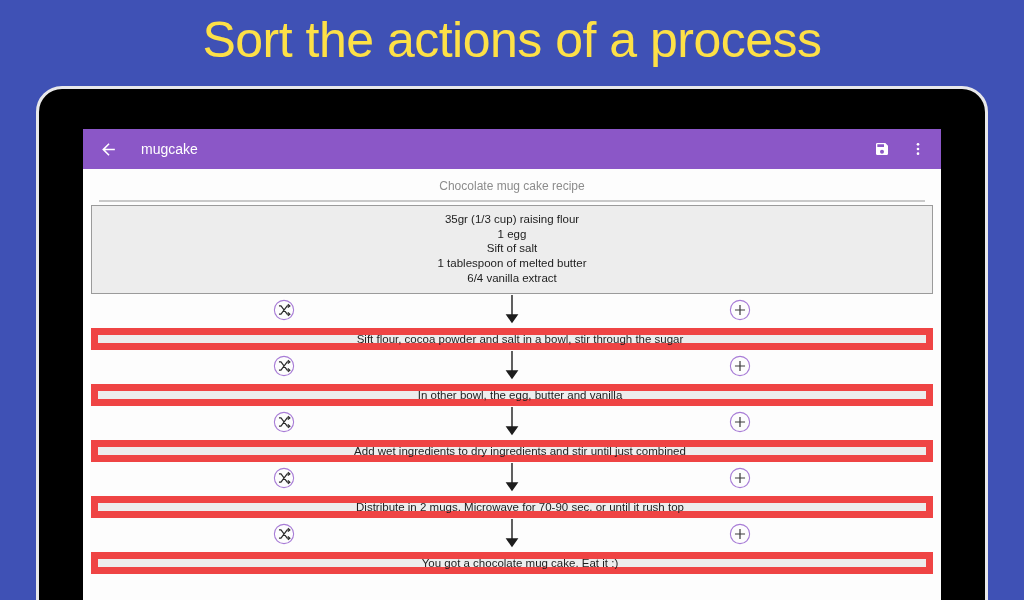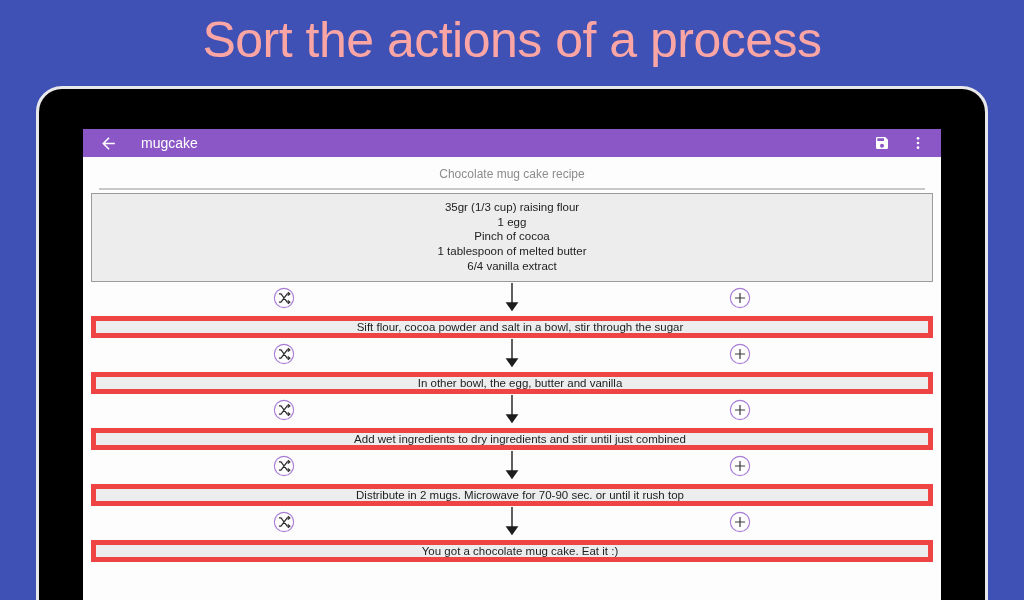--- a/index.html
+++ b/index.html
@@ -5,21 +5,21 @@
   * { margin:0; padding:0; box-sizing:border-box; }
   html, body {
     width:1024px; height:600px; overflow:hidden;
     font-family:"Liberation Sans", sans-serif;
   }
   body { background:#3F51B5; position:relative; }
 
   
   .promo-title {
     position:absolute; top:8px; left:0; width:1024px;
-    text-align:center; color:#fca5a5;
+    text-align:center; color:#fde047;
     font-size:50px; font-weight:400; letter-spacing:-0.5px;
     line-height:64px; white-space:nowrap;
   }
 
   
   .device {
     position:absolute; left:36px; top:86px;
     width:952px; height:560px;
     background:#000000;
     border:3px solid #e8e8ea;
@@ -27,21 +27,21 @@
     overflow:hidden;
   }
   .screen {
     position:absolute; left:44px; top:40px;
     width:858px; height:520px;
     background:#ffffff; overflow:hidden;
   }
 
   
   .toolbar {
-    height:28px; background:#8B57C7;
+    height:40px; background:#8B57C7;
     display:flex; align-items:center; padding:0 12px;
     position:relative;
   }
   .tb-back {
     width:26px; height:26px; display:flex;
     align-items:center; justify-content:center;
     color:#ffffff; cursor:pointer; flex:0 0 auto;
   }
   .tb-title {
     color:#ffffff; font-size:14px; font-weight:400;
@@ -91,24 +91,24 @@
     width:22px; height:22px; cursor:pointer;
   }
   .arrow-down {
     position:absolute; left:50%; top:1px;
     transform:translateX(-50%);
     width:14px; height:30px;
   }
 
   
   .step-row {
-    border:5px solid #ef4444;
+    border:7px solid #ef4444;
     background:#ededed;
     height:22px;
-    display:flex; justify-content:center;
+    display:flex; align-items:center; justify-content:center;
     cursor:pointer;
     padding-left:16px;
   }
   .step-text { font-size:11.5px; color:#1d1d1d; white-space:nowrap; }
 </style>
 </head>
 <body>
 
 <div class="promo-title">Sort the actions of a process</div>
 
@@ -139,21 +139,21 @@
     </div>
 
     <div class="content">
 
       <div class="recipe-title">Chocolate mug cake recipe</div>
       <div class="title-divider"></div>
 
       <div class="ingredients-box">
         <div class="ing-line">35gr (1/3 cup) raising flour</div>
         <div class="ing-line">1 egg</div>
-        <div class="ing-line">Pinch of cocoa</div>
+        <div class="ing-line">Sift of salt</div>
         <div class="ing-line">1 tablespoon of melted butter</div>
         <div class="ing-line">6/4 vanilla extract</div>
       </div>
 
       <div class="connector">
         <div class="shuffle-btn">
           <svg width="22" height="22" viewBox="0 0 24 24">
             <circle cx="12" cy="12" r="10.5" fill="none" stroke="#A77BD6" stroke-width="1.2"></circle>
             <path d="M6.5 7.5h2.2l6.8 9h2.2M6.5 16.5h2.2l6.8-9h2.2" fill="none" stroke="#2a2a2a" stroke-width="1.3"></path>
             <path d="M16.2 5.6l2.2 1.9-2.2 1.9M16.2 14.6l2.2 1.9-2.2 1.9" fill="none" stroke="#2a2a2a" stroke-width="1.3"></path>

